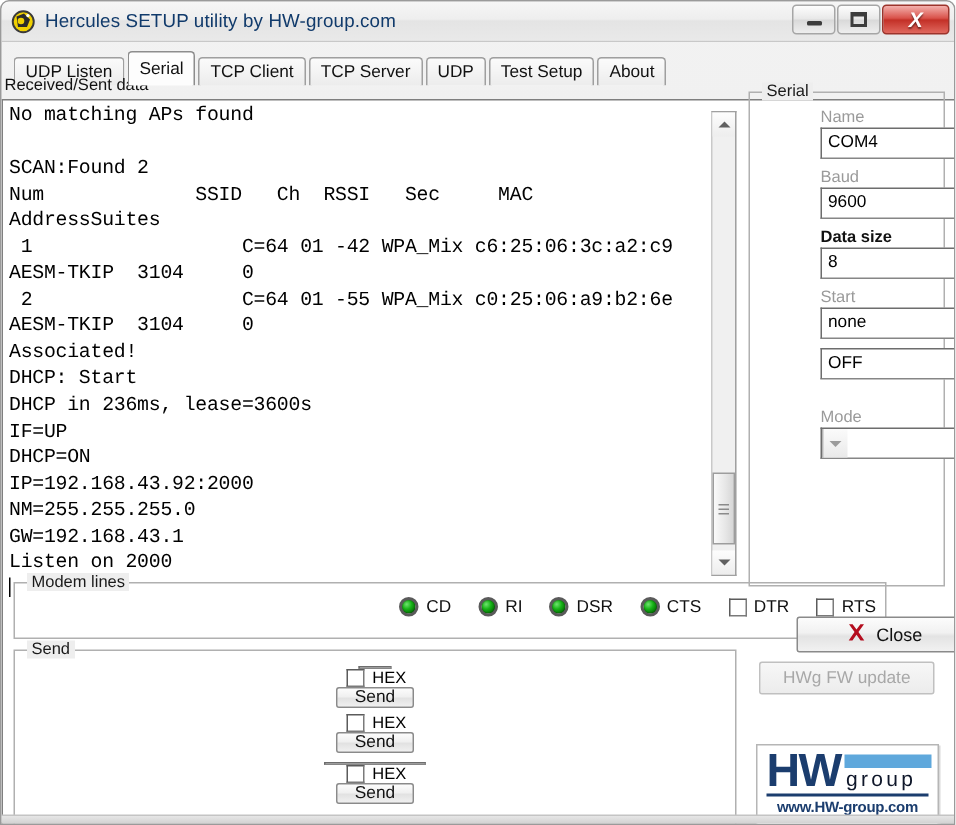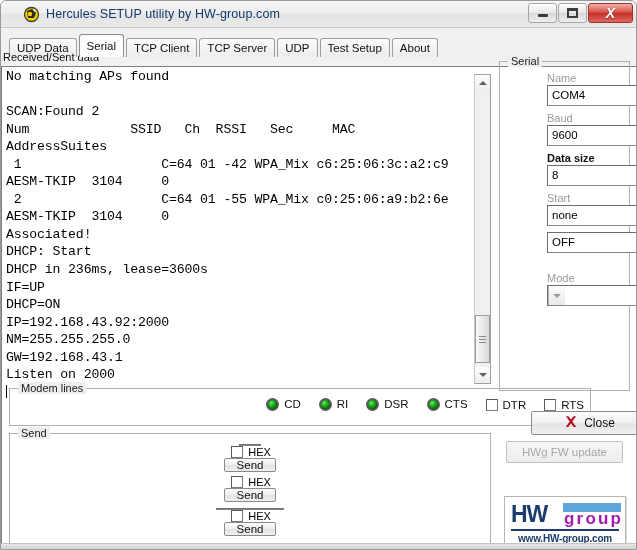--- a/index.html
+++ b/index.html
@@ -23,21 +23,21 @@
 
   
   #titlebar {
     position: relative;
     height: 27px;
     background: linear-gradient(to bottom, #f6f6f6 0%, #eeeeee 45%, #e4e4e4 50%, #e9e9e9 100%);
     border-bottom: 1px solid #c8c8c8;
     border-radius: 5px 5px 0 0;
     display: flex;
     align-items: center;
-    padding-left: 22px;
+    padding-left: 6px;
   }
   #app-icon {
     width: 17px; height: 17px;
     position: relative;
     flex: 0 0 auto;
     margin-right: 6px;
   }
   .title-text {
     font-size: 12.5px;
     color: #103a6b;
@@ -209,21 +209,21 @@
   #modem-group {
     left: 8px; top: 335px; width: 582px; height: 38px;
   }
   #modem-row {
     position: absolute;
     left: 0; right: 6px; top: 9px;
     display: flex; align-items: center; justify-content: flex-end;
     gap: 0;
     font-size: 11.5px;
   }
-  .mitem { display: flex; align-items: flex-start; margin-left: 18px; }
+  .mitem { display: flex; align-items: center; margin-left: 18px; }
   .led {
     width: 13px; height: 13px;
     border-radius: 50%;
     background: radial-gradient(circle at 35% 32%, #6fe36f 0%, #17b417 38%, #067006 75%, #044f04 100%);
     border: 2px solid #5a5a5a;
     margin-right: 5px;
     box-shadow: inset 0 0 1px rgba(0,0,0,.6);
   }
   .cbox {
     width: 12px; height: 12px;
@@ -356,37 +356,37 @@
   }
   #logo-top {
     display: flex;
     align-items: flex-start;
     height: 26px;
     position: relative;
   }
   .hw-letters {
     font-family: "Liberation Sans", sans-serif;
     font-weight: bold;
-    font-size: 23px;
+    font-size: 31px;
     color: #1b3d6e;
     letter-spacing: -1px;
     line-height: 24px;
   }
   #blue-bar {
     position: absolute;
     left: 52px; top: 1px;
     width: 58px; height: 9px;
     background: #5fa8dc;
   }
   .group-word {
     position: absolute;
     left: 53px; top: 10px;
-    font-size: 17px;
-    font-weight: bold;
-    color: #a21caf;
+    font-size: 14px;
+    font-weight: normal;
+    color: #0f172a;
     letter-spacing: 2.2px;
     line-height: 14px;
   }
   #logo-rule {
     height: 2px; background: #1b3d6e; margin-top: 1px;
   }
   .logo-url {
     font-size: 10px; font-weight: bold; color: #1b3d6e;
     text-align: center; margin-top: 2px;
     letter-spacing: -0.2px;
@@ -423,21 +423,21 @@
       <span class="winbtn">
           <i class="glyph-max"></i>
         </span>
       <span class="winbtn close">
         <i class="glyph-close">X</i>
       </span>
     </span>
   </div>
 
   <div id="tabstrip">
-    <div class="tab">UDP Data</div>
+    <div class="tab">UDP Listen</div>
     <div class="tab active">Serial</div>
     <div class="tab">TCP Client</div>
     <div class="tab">TCP Server</div>
     <div class="tab">UDP</div>
     <div class="tab">Test Setup</div>
     <div class="tab">About</div>
   </div>
 
   <div id="body">
 

